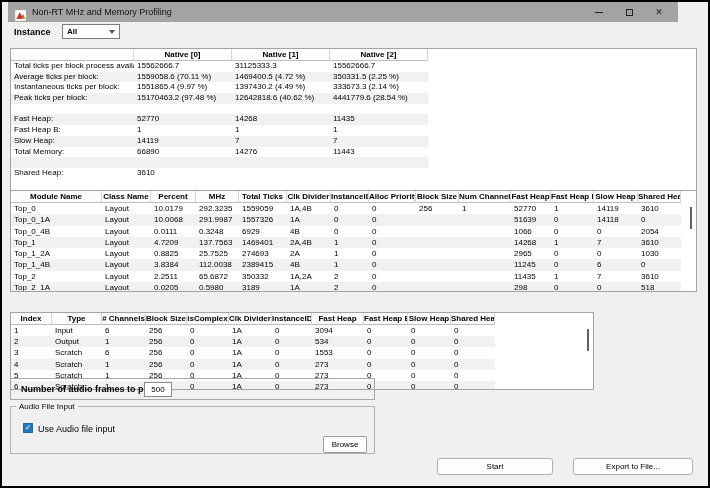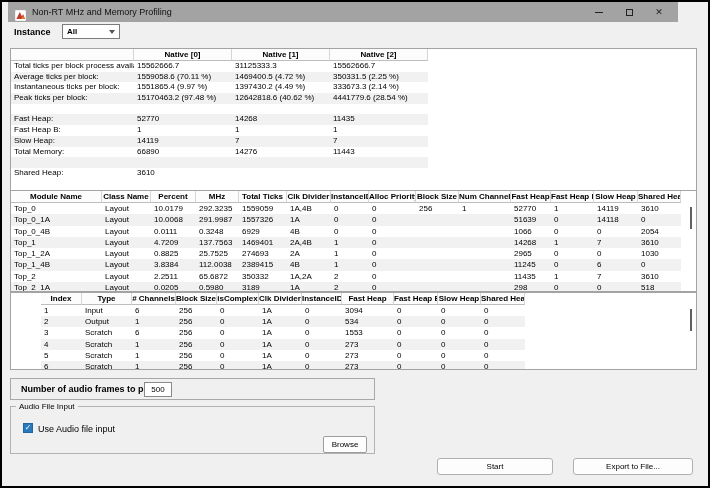--- a/index.html
+++ b/index.html
@@ -23,21 +23,21 @@
 
   
   .tbl{position:absolute;background:#fff;border:1px solid #a3a3a3;overflow:hidden;}
   .thead{display:flex;width:max-content;height:12px;background:#fcfcfc;}
   .th{border-right:1px solid #d6d6d6;border-bottom:1px solid #bdbdbd;font-weight:bold;font-size:8px;line-height:11px;text-align:center;color:#000;white-space:nowrap;overflow:hidden;}
   .tr{display:flex;width:max-content;height:var(--rh);}
   .tr:nth-child(even){background:#f1f1f1;}
   .td{font-size:8px;line-height:var(--rh);padding-left:3px;white-space:nowrap;overflow:hidden;color:#000;}
   #summary-table{left:10px;top:48px;width:687px;height:158px;--rh:10.7px;}
   #module-table{left:10px;top:190px;width:687px;height:102px;--rh:11.25px;}
-  #buffer-table{left:10px;top:292px;width:687px;height:78px;padding-left:30px;--rh:11.2px;}
+  #buffer-table{left:10px;top:312px;width:584px;height:78px;--rh:11.2px;}
   .vthumb{position:absolute;right:4px;width:2px;height:22px;background:#606060;z-index:5;}
 
   
   .panel{position:absolute;left:10px;top:378px;width:365px;height:22px;border:1px solid #a8a8a8;}
   .panel-label{position:absolute;left:10px;top:5px;font-size:9px;font-weight:bold;color:#000;}
   .frames-input{position:absolute;left:133px;top:3px;width:28px;height:15px;background:#fff;border:1px solid #8a8a8a;font-size:8px;text-align:center;line-height:13px;}
 
   
   .group{position:absolute;left:10px;top:406px;width:365px;height:48px;border:1px solid #b3b3b3;}
   .legend{position:absolute;left:5px;top:-5px;background:#f0f0f0;padding:0 3px;font-size:8px;color:#000;}

